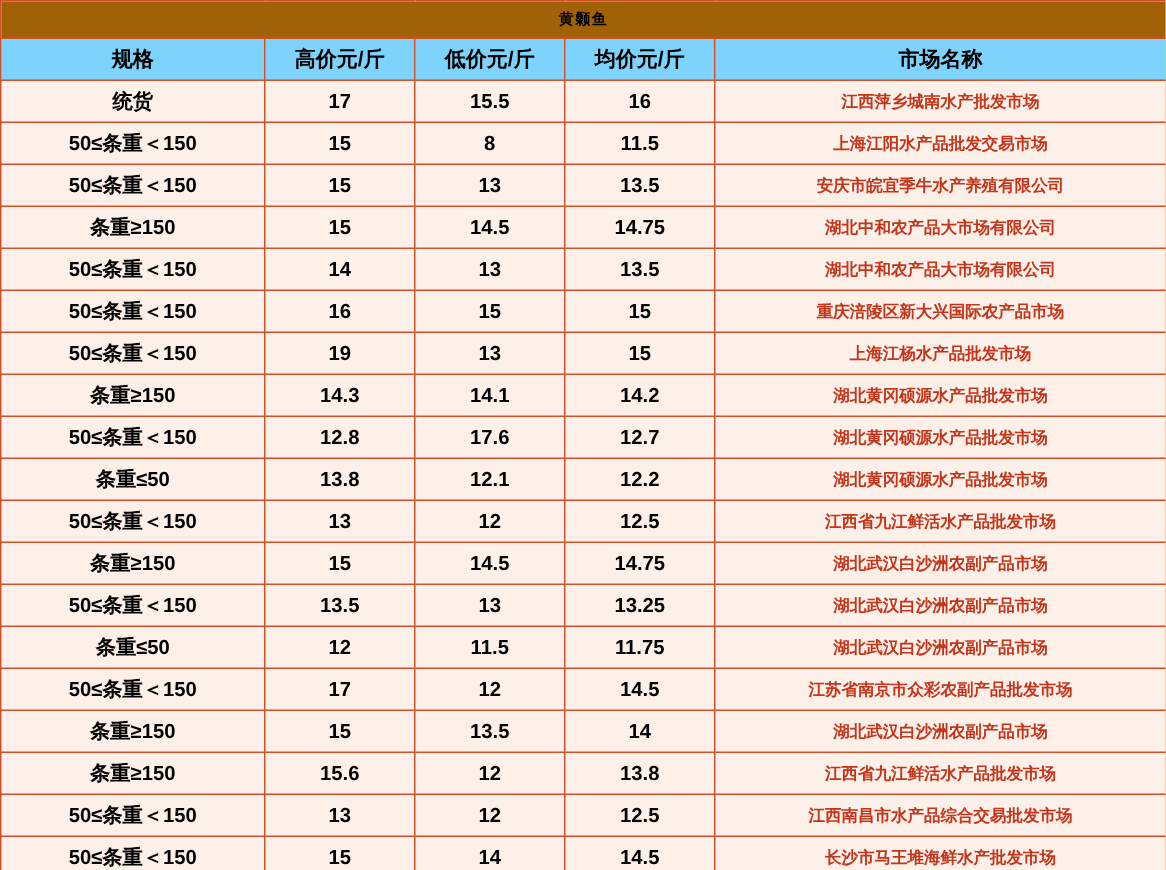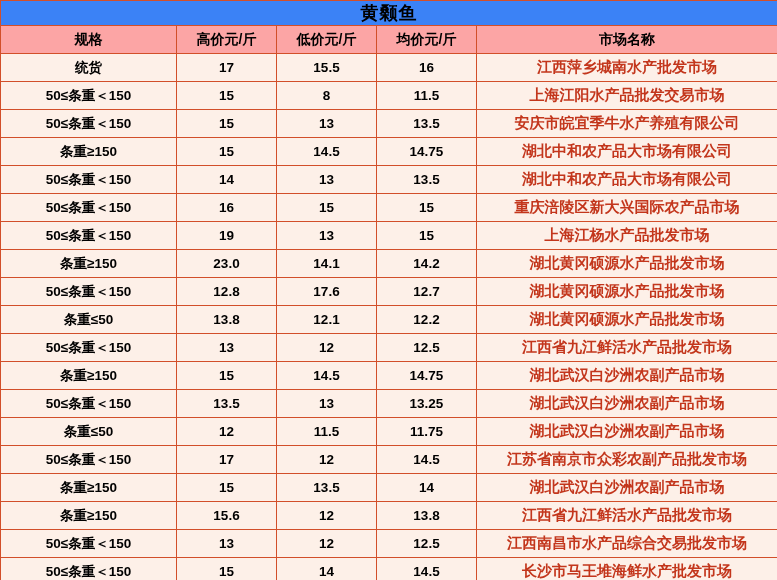--- a/index.html
+++ b/index.html
@@ -24,40 +24,40 @@
   }
   table.price-table td, table.price-table th {
     border: 1px solid #d24f2a;
     padding: 0;
     text-align: center;
     vertical-align: middle;
     font-weight: bold;
   }
   .title-cell {
     height: 24px;
-    font-size: 18px;
+    font-size: 10px;
     color: #000000;
-    background: #3b82f6;
+    background: #a16207;
     letter-spacing: 1px;
   }
   .header-row td {
     height: 27px;
     font-size: 14px;
     color: #000000;
-    background: #fca5a5;
+    background: #7dd3fc;
   }
   .data-row td {
     height: 27px;
     font-size: 13.5px;
     background: #fdf0e8;
     color: #000000;
   }
   .data-row td.market {
     color: #c3361c;
-    font-size: 15px;
+    font-size: 11px;
   }
   col.c-spec  { width: 176px; }
   col.c-high  { width: 100px; }
   col.c-low   { width: 100px; }
   col.c-avg   { width: 100px; }
   col.c-mkt   { width: 301px; }
 </style>
 </head>
 <body>
 
@@ -126,21 +126,21 @@
       </tr>
       <tr class="data-row">
         <td>50≤条重＜150</td>
         <td>19</td>
         <td>13</td>
         <td>15</td>
         <td class="market">上海江杨水产品批发市场</td>
       </tr>
       <tr class="data-row">
         <td>条重≥150</td>
-        <td>23.0</td>
+        <td>14.3</td>
         <td>14.1</td>
         <td>14.2</td>
         <td class="market">湖北黄冈硕源水产品批发市场</td>
       </tr>
       <tr class="data-row">
         <td>50≤条重＜150</td>
         <td>12.8</td>
         <td>17.6</td>
         <td>12.7</td>
         <td class="market">湖北黄冈硕源水产品批发市场</td>

